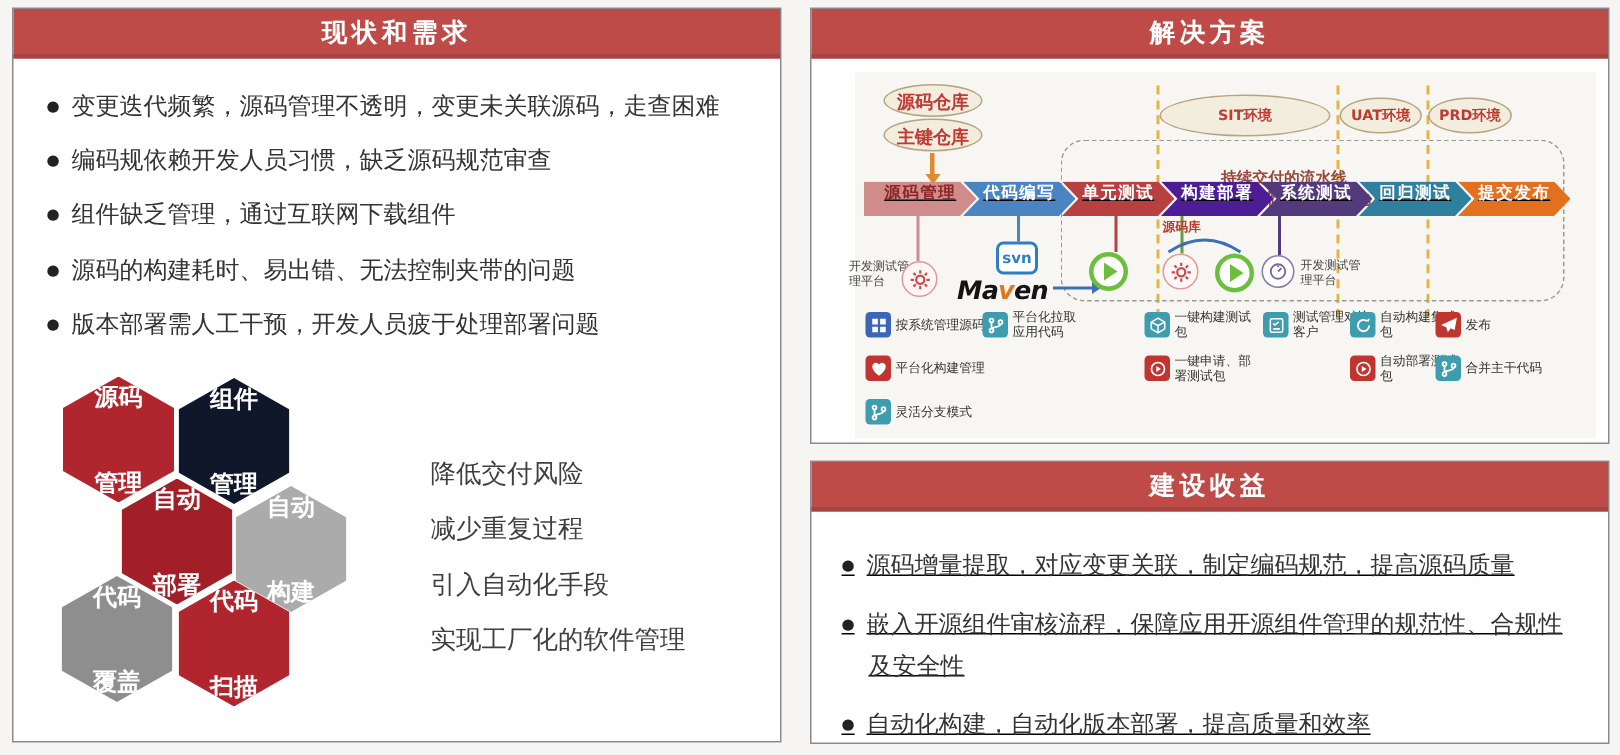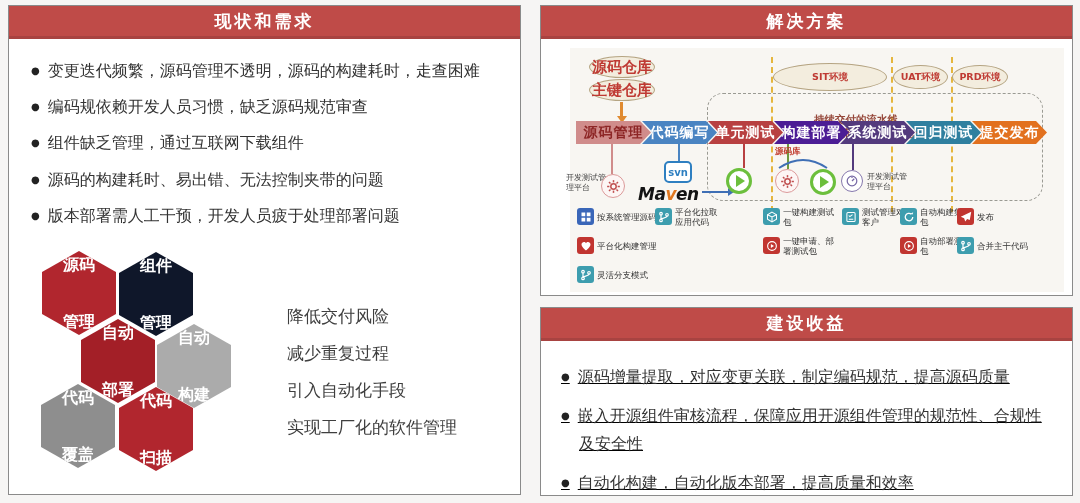--- a/index.html
+++ b/index.html
@@ -37,31 +37,32 @@
   .goals{position:absolute;left:278px;top:292px;}
   .goals div{font-size:17px;color:#3f3f3f;line-height:37px;}
   
   .sol-body{position:absolute;left:1px;top:34px;right:1px;bottom:1px;}
   .diagram-bg{position:absolute;left:28px;top:8px;width:494px;height:244px;background:#f8f6f2;}
   .abs{position:absolute;box-sizing:border-box;}
   .oval{
     border:1px solid #b5a482;border-radius:50%;background:#f3edde;
     color:#bf3a33;font-weight:bold;display:flex;align-items:center;justify-content:center;
   }
-  .repo-oval{font-size:15px;align-items:flex-end;}
+  .repo-oval{font-size:12px;align-items:flex-end;}
   .env-oval{font-size:9.5px;}
   .vline{position:absolute;width:0;}
   .dash-env{border-left:2px dashed #e5b63e;}
   .flow-box{border:1.5px dashed #9a9a93;border-radius:16px;background:transparent;}
   .flow-note{font-size:10.5px;font-weight:bold;color:#96493c;text-align:center;line-height:1.35;margin-top:17px;}
   .stages{position:absolute;left:34px;top:81px;width:471px;height:23px;display:flex;}
   .stage{
-    flex:1;margin-left:-9px;display:flex;align-items:center;justify-content:center;
-    font-size:14px;font-weight:bold;letter-spacing:1px;
+    flex:1;margin-left:-9px;display:flex;align-items:flex-start;justify-content:center;
+    font-size:11px;font-weight:bold;letter-spacing:1px;
     clip-path:polygon(0 0,calc(100% - 11px) 0,100% 50%,calc(100% - 11px) 100%,0 100%,11px 50%);
+    text-decoration:underline;
   }
   .stage:first-child{margin-left:0;clip-path:polygon(0 0,calc(100% - 11px) 0,100% 50%,calc(100% - 11px) 100%,0 100%);}
   .conn{position:absolute;width:2px;}
   .play-circle{
     width:26px;height:26px;border-radius:50%;background:#fff;border:3px solid #6cbf3c;
     display:flex;align-items:center;justify-content:center;
   }
   .play-circle .tri{width:0;height:0;border-left:9px solid #6cbf3c;border-top:6px solid transparent;border-bottom:6px solid transparent;margin-left:3px;}
   .ring{border-radius:50%;background:#fdf6f5;display:flex;align-items:center;justify-content:center;}
   .svn-box{
@@ -91,21 +92,21 @@
   .ben-bullets li::before{content:"●";font-size:10px;margin-right:8px;vertical-align:2px;color:#222;}
 </style>
 </head>
 <body>
 
 <section class="panel panel-left">
   <header class="panel-header" style="background-color: rgb(191, 75, 72);">
     <span>现状和需求</span>
   </header>
   <ul class="bullets">
-    <li>变更迭代频繁，源码管理不透明，源码的构建耗时，走查困难</li>
+    <li>变更迭代频繁，源码管理不透明，变更未关联源码，走查困难</li>
     <li>编码规依赖开发人员习惯，缺乏源码规范审查</li>
     <li>组件缺乏管理，通过互联网下载组件</li>
     <li>源码的构建耗时、易出错、无法控制夹带的问题</li>
     <li>版本部署需人工干预，开发人员疲于处理部署问题</li>
   </ul>
   <div class="hex hex1" style="background-color: rgb(177, 38, 46);">
     <span>源码</span>
     <span>管理</span>
   </div>
   <div class="hex hex2" style="background-color: #0f172a;">

